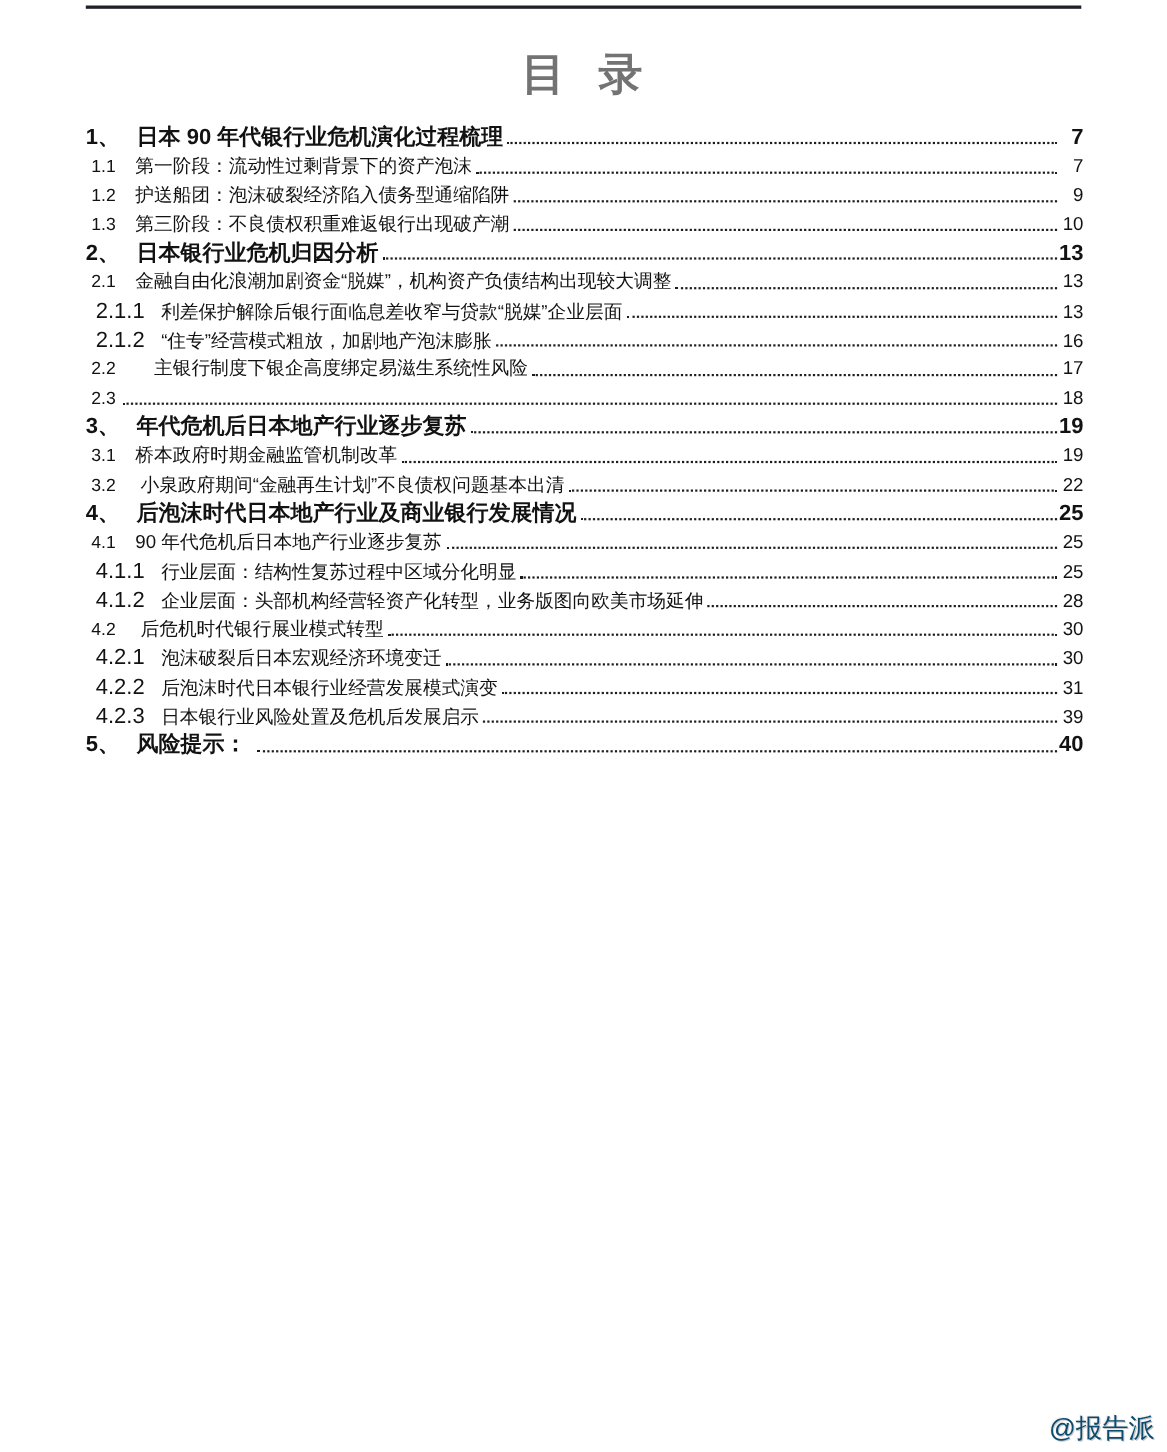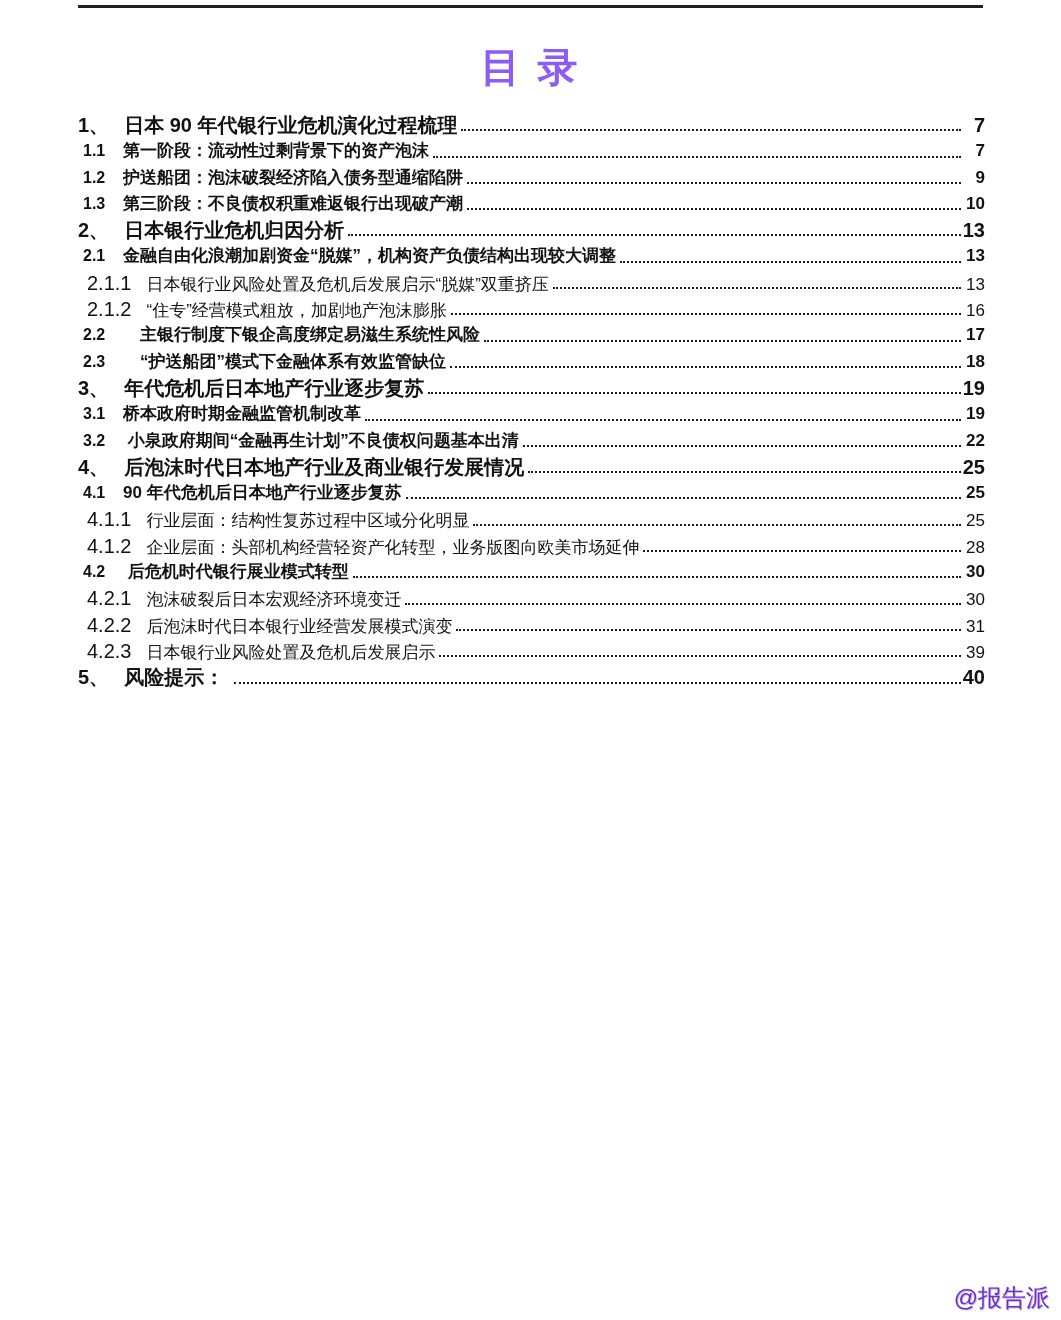--- a/index.html
+++ b/index.html
@@ -25,22 +25,23 @@
   }
   .doc-title {
     position: absolute;
     left: 0;
     top: 40px;
     width: 100%;
     text-align: center;
     font-size: 40px;
     font-weight: 700;
     letter-spacing: 3px;
-    color: #8b5cf6;
-    white-space: pre;
+    color: #737373;
+    white-space: pre;
+    font-family: Liberation Mono, monospace;
   }
   .toc {
     position: absolute;
     left: 78px;
     top: 112px;
     width: 907px;
   }
   .row {
     display: flex;
     align-items: baseline;
@@ -74,34 +75,33 @@
     text-align: right;
   }
   .row.lv1 {
     font-size: 20px;
     font-weight: 700;
   }
   .row.lv1 .num { min-width: 30px; }
   .row.lv2 {
     font-size: 17px;
     padding-left: 5px;
-    font-weight: bold;
   }
   .row.lv2 .num { min-width: 25px; font-size: 16px; }
   .row.lv3 {
     font-size: 17px;
     padding-left: 9px;
   }
   .row.lv3 .num { min-width: 34px; font-size: 20px; }
   .watermark {
     position: absolute;
     right: 11px;
     bottom: 6px;
     font-size: 24px;
-    color: #6d28d9;
+    color: #0c4a6e;
     text-shadow: 1px 1px 0 #c8c8c8, -1px -1px 0 #f2f2f2;
   }
 </style>
 </head>
 <body>
 
 <div class="page">
   <div class="top-rule"></div>
   <div class="doc-title">目 录</div>
   <div class="toc">
@@ -129,36 +129,36 @@
     <span class="num">2、</span><span class="ttl">日本银行业危机归因分析</span>
     <span class="dots"></span>
     <span class="pg">13</span>
   </div>
       <div class="row lv2">
     <span class="num">2.1</span><span class="ttl">金融自由化浪潮加剧资金“脱媒”，机构资产负债结构出现较大调整</span>
     <span class="dots"></span>
     <span class="pg">13</span>
   </div>
       <div class="row lv3">
-    <span class="num">2.1.1</span><span class="ttl">日本银行业风险处置及危机后发展启示“脱媒”双重挤压</span>
+    <span class="num">2.1.1</span><span class="ttl">利差保护解除后银行面临息差收窄与贷款“脱媒”企业层面</span>
     <span class="dots"></span>
     <span class="pg">13</span>
   </div>
       <div class="row lv3">
     <span class="num">2.1.2</span><span class="ttl">“住专”经营模式粗放，加剧地产泡沫膨胀</span>
     <span class="dots"></span>
     <span class="pg">16</span>
   </div>
       <div class="row lv2">
     <span class="num">2.2</span><span class="ttl">　主银行制度下银企高度绑定易滋生系统性风险</span>
     <span class="dots"></span>
     <span class="pg">17</span>
   </div>
       <div class="row lv2">
-    <span class="num">2.3</span><span class="ttl">　“护送船团”模式下金融体系有效监管缺位</span>
+    <span class="num">2.3</span>
     <span class="dots"></span>
     <span class="pg">18</span>
   </div>
       <div class="row lv1">
     <span class="num">3、</span><span class="ttl">年代危机后日本地产行业逐步复苏</span>
     <span class="dots"></span>
     <span class="pg">19</span>
   </div>
       <div class="row lv2">
     <span class="num">3.1</span><span class="ttl">桥本政府时期金融监管机制改革</span>

